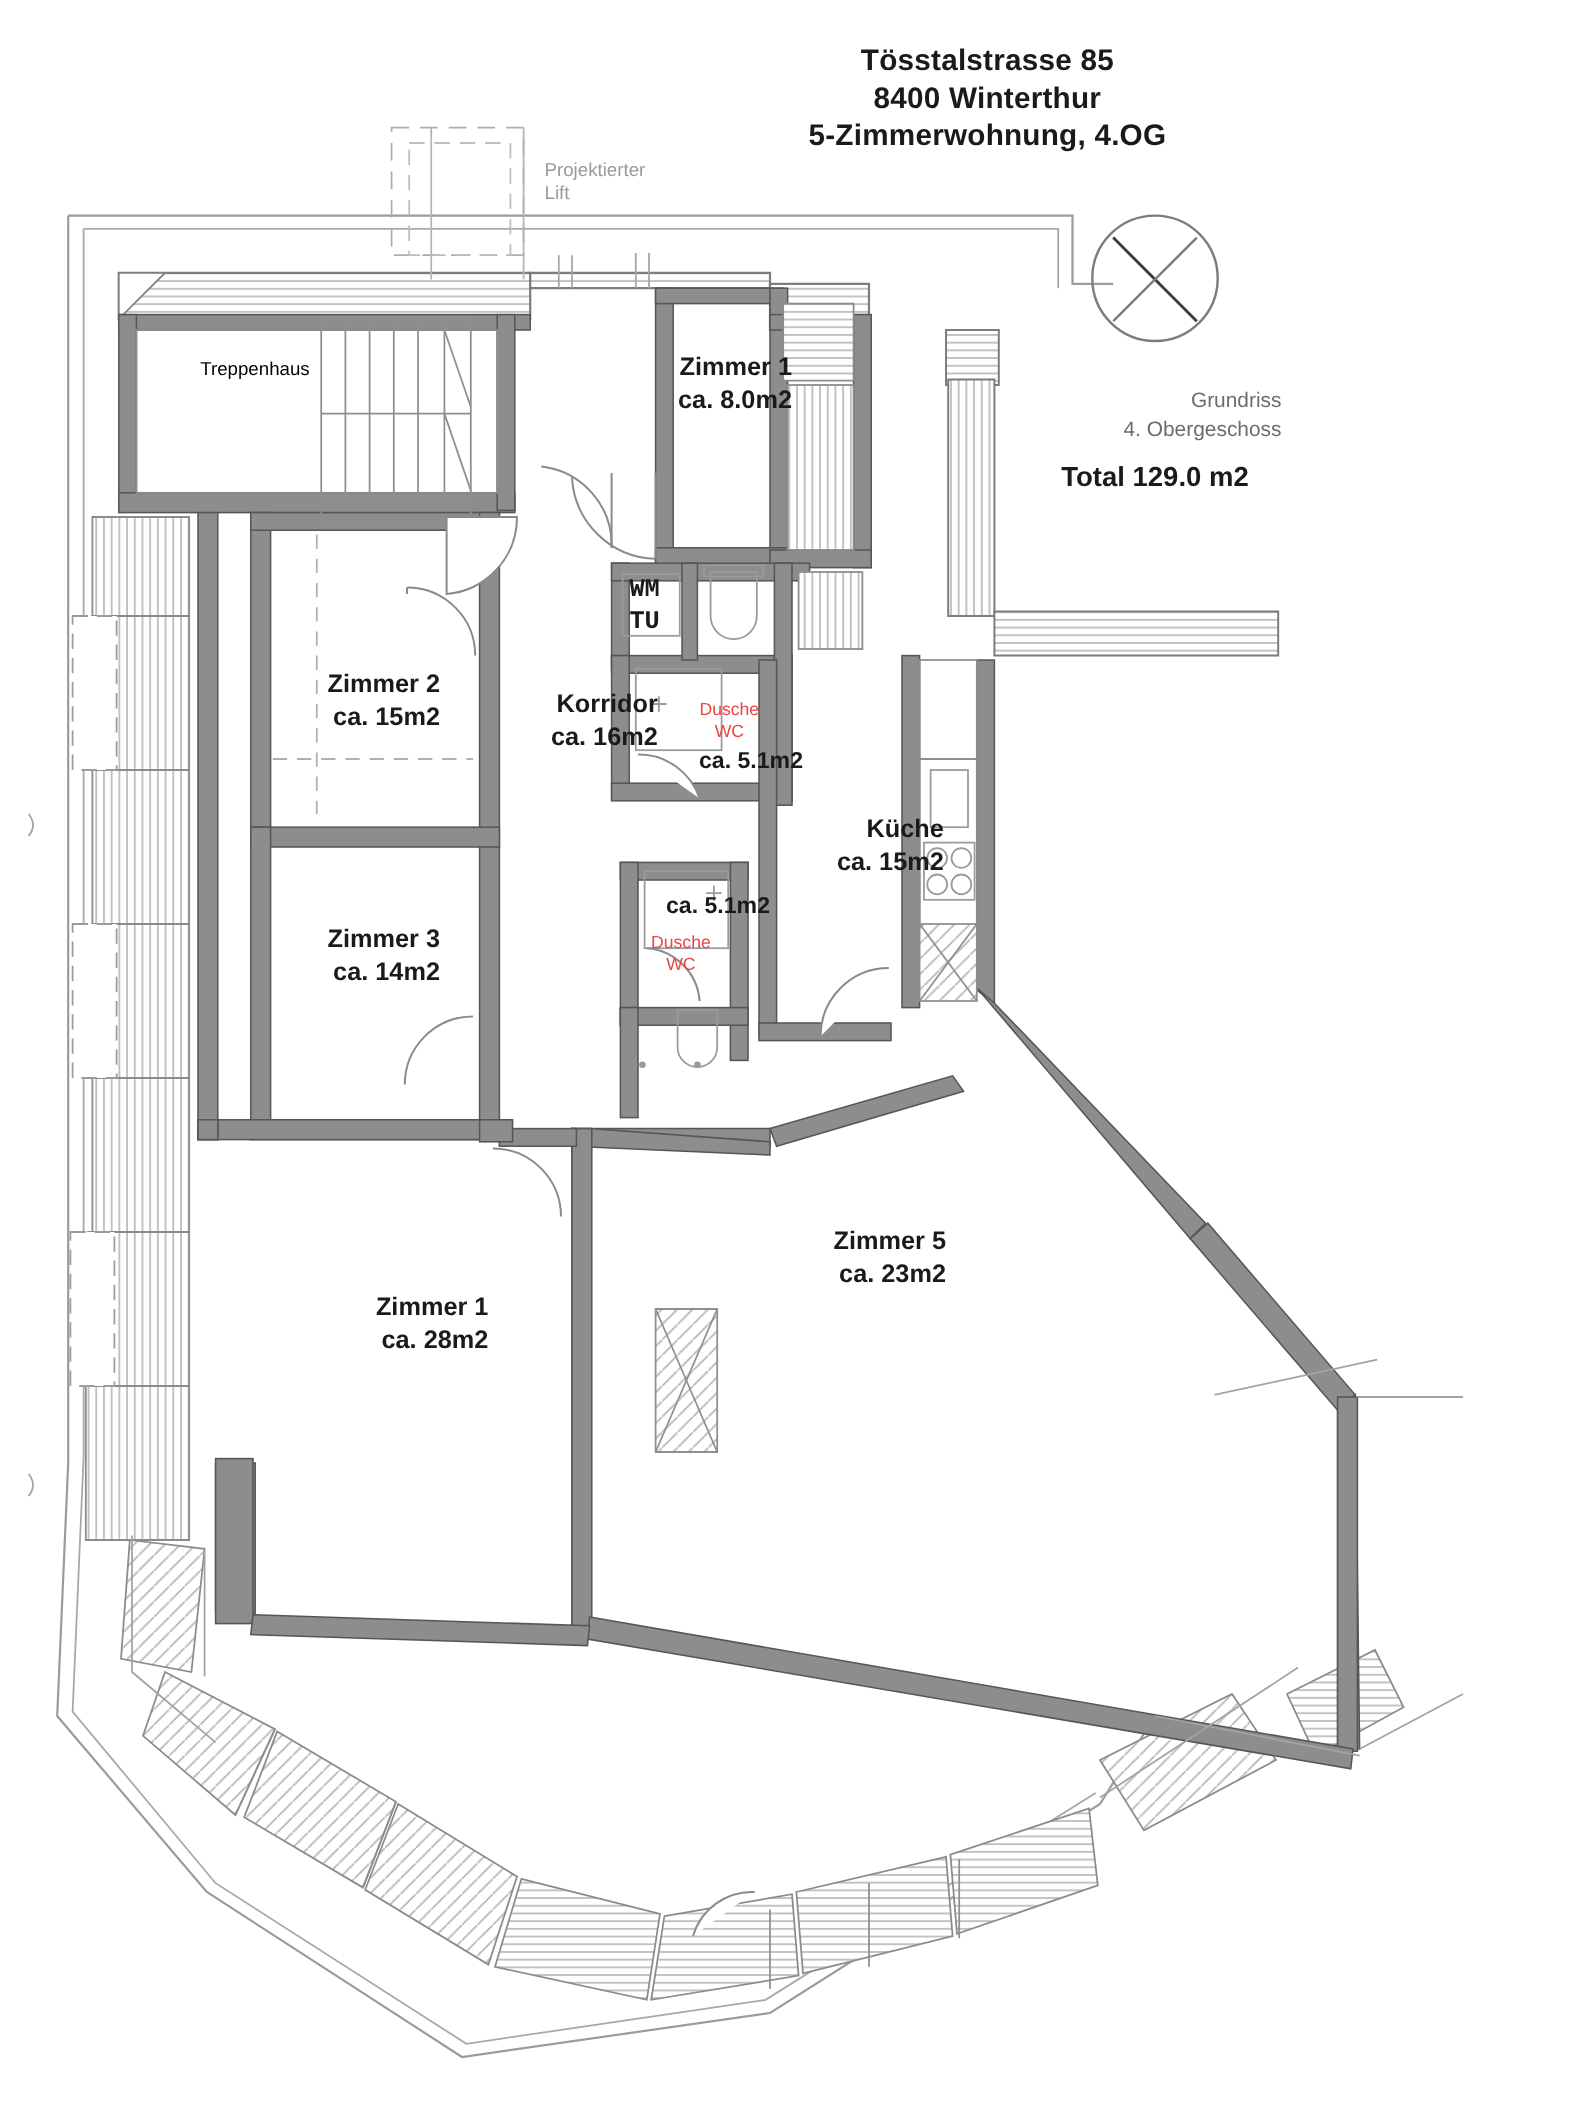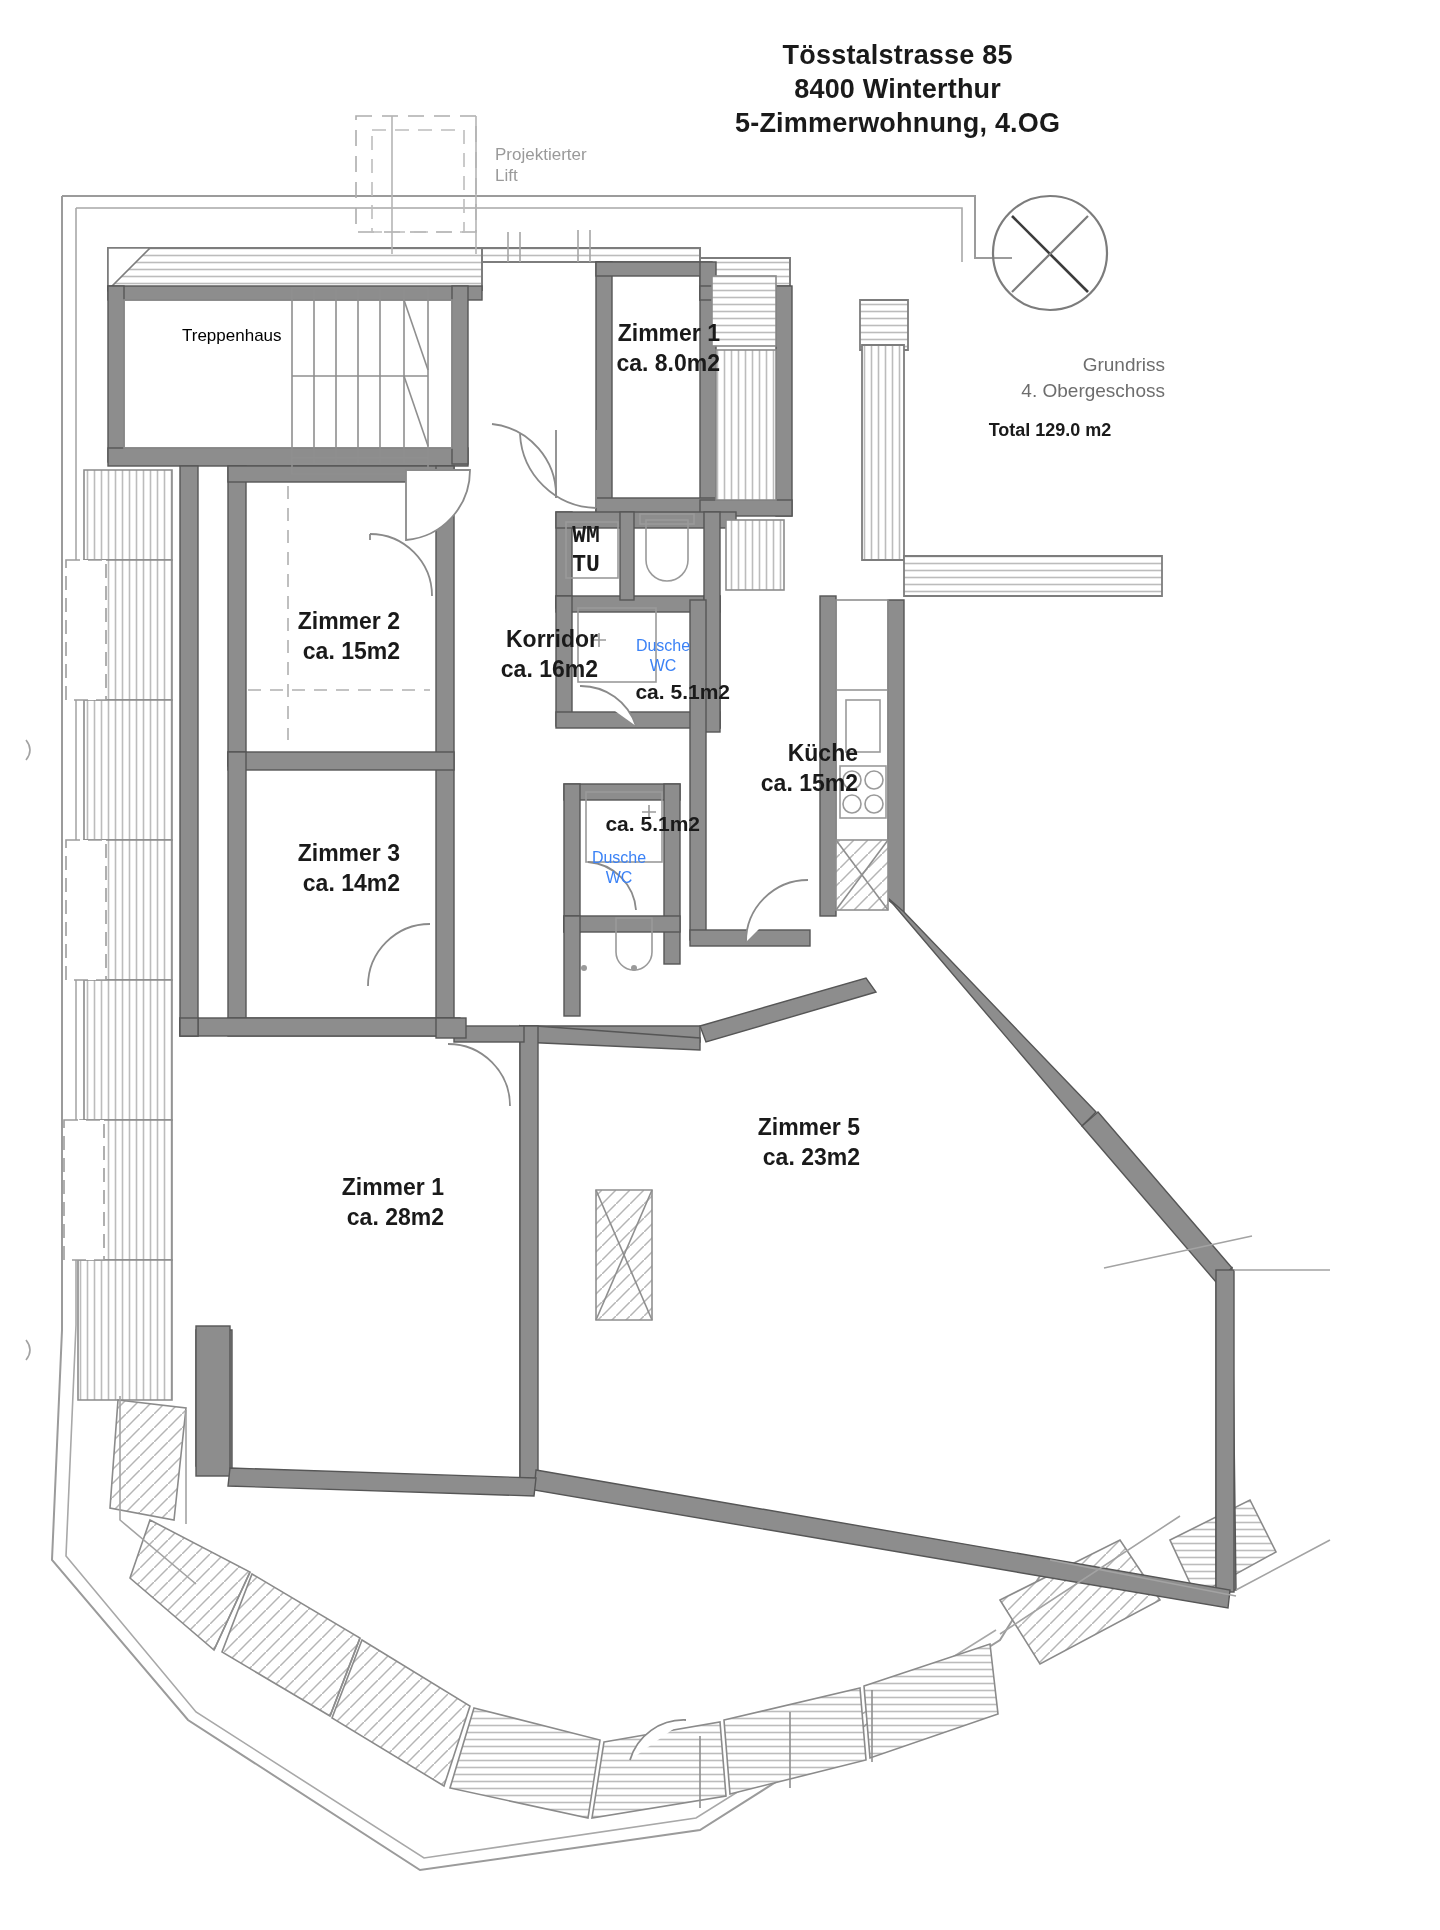--- a/index.html
+++ b/index.html
@@ -28,42 +28,42 @@
     position:absolute;
     color:#6d6d6d;
     font-size:19px;
     line-height:26px;
     white-space:nowrap;
     text-align:right;
   }
   #grundriss-label{left:935px;top:352px;width:230px;}
   #total-label{
     position:absolute;left:935px;top:420px;width:230px;
-    text-align:center;font-weight:bold;font-size:18px;white-space:nowrap;
+    text-align:center;font-weight:bold;font-size:25px;white-space:nowrap;
   }
   #lift-label{
     position:absolute;left:495px;top:144px;
     color:#9a9a9a;font-size:17px;line-height:21px;white-space:nowrap;
   }
   #treppenhaus-label{
     position:absolute;left:182px;top:326px;
     color:#000000;font-size:17px;white-space:nowrap;
   }
 
   .room{
     position:absolute;text-align:right;white-space:nowrap;
     font-weight:bold;line-height:1.32;
   }
   .room .nm{font-size:23px;}
   .room .ar{font-size:23px;}
   .room.sm .nm,.room.sm .ar{font-size:21px;}
 
   .tiny{
     position:absolute;text-align:center;white-space:nowrap;
-    color:#3b82f6;font-size:16px;line-height:20px;
+    color:#ef4444;font-size:16px;line-height:20px;
   }
   .wmtu{
     position:absolute;text-align:center;white-space:nowrap;
     font-weight:bold;font-size:23px;line-height:1.25;
   }
 </style>
 </head>
 <body>
 
 <div id="plan-root">

